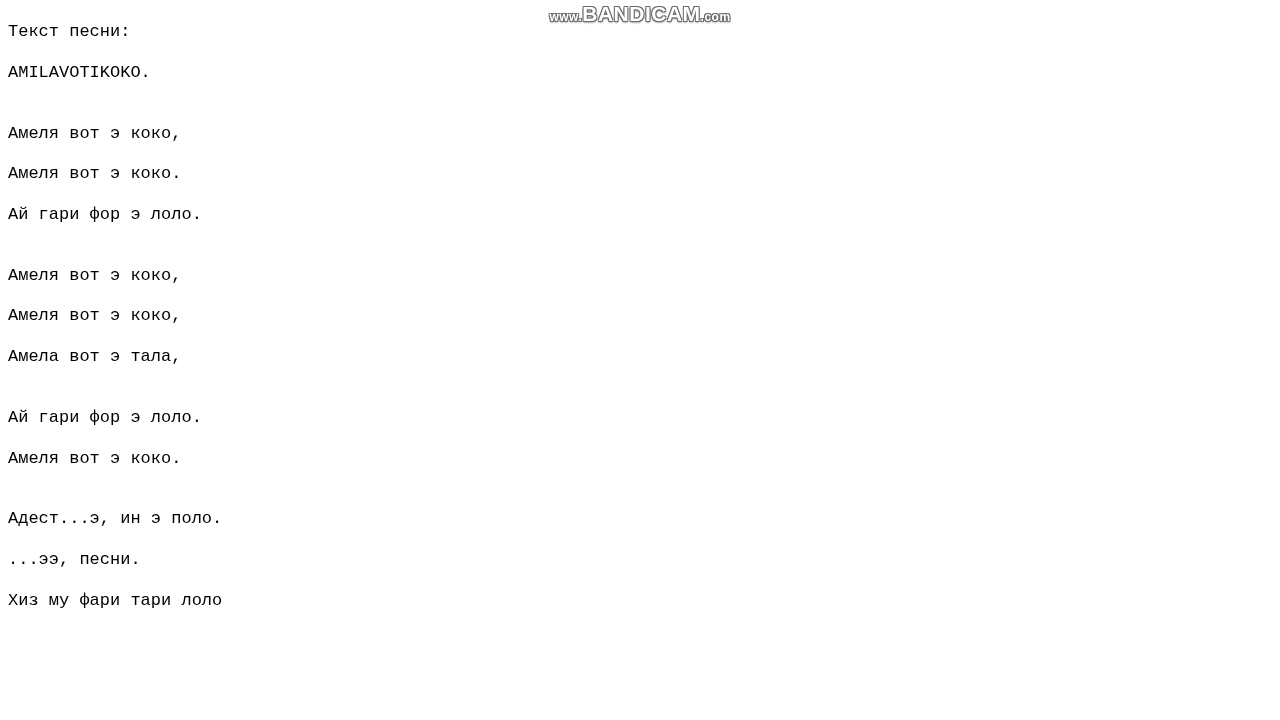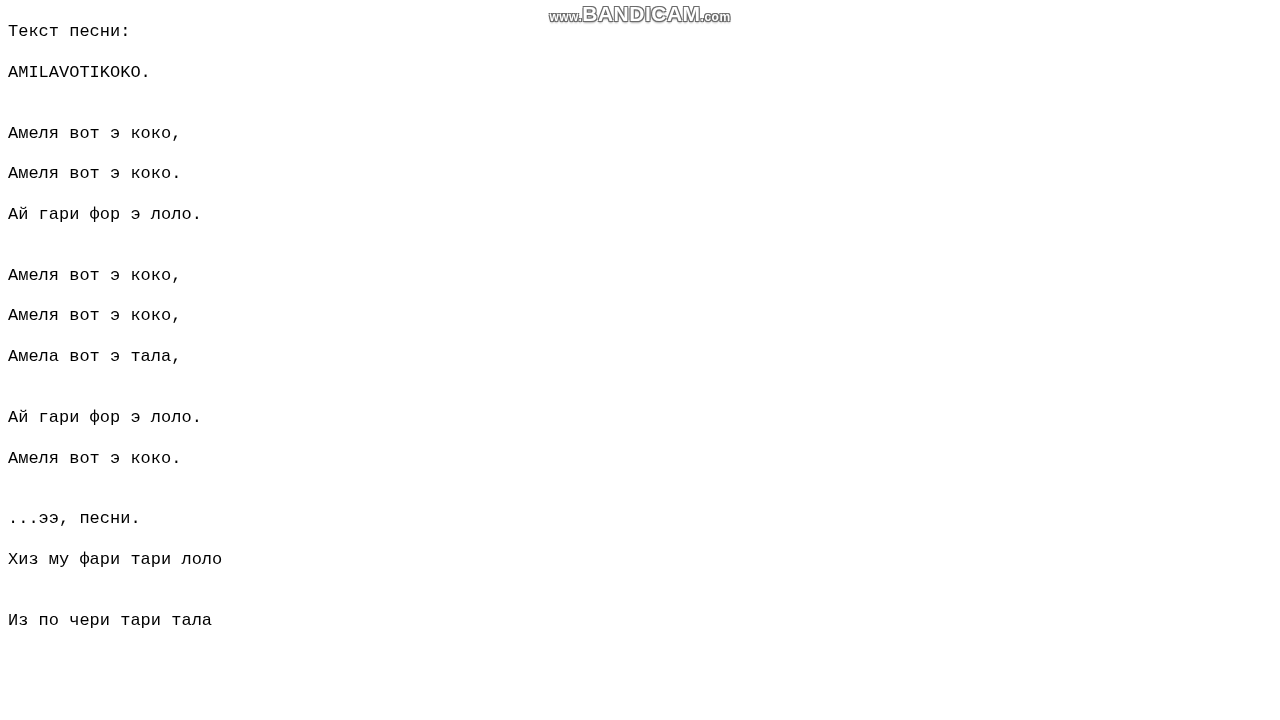--- a/index.html
+++ b/index.html
@@ -56,24 +56,24 @@
 <div>Амеля вот э коко.</div>
 <div>Ай гари фор э лоло.</div>
 <div></div>
 <div>Амеля вот э коко,</div>
 <div>Амеля вот э коко,</div>
 <div>Амела вот э тала,</div>
 <div></div>
 <div>Ай гари фор э лоло.</div>
 <div>Амеля вот э коко.</div>
 <div></div>
+<div>Адест...э, ин э поло.</div>
 <div>...ээ, песни.</div>
 <div>Хиз му фари тари лоло</div>
 <div></div>
-<div>Из по чери тари тала</div>
 
 
 
 <div></div>
 
 
 
 <div></div>
 
 

